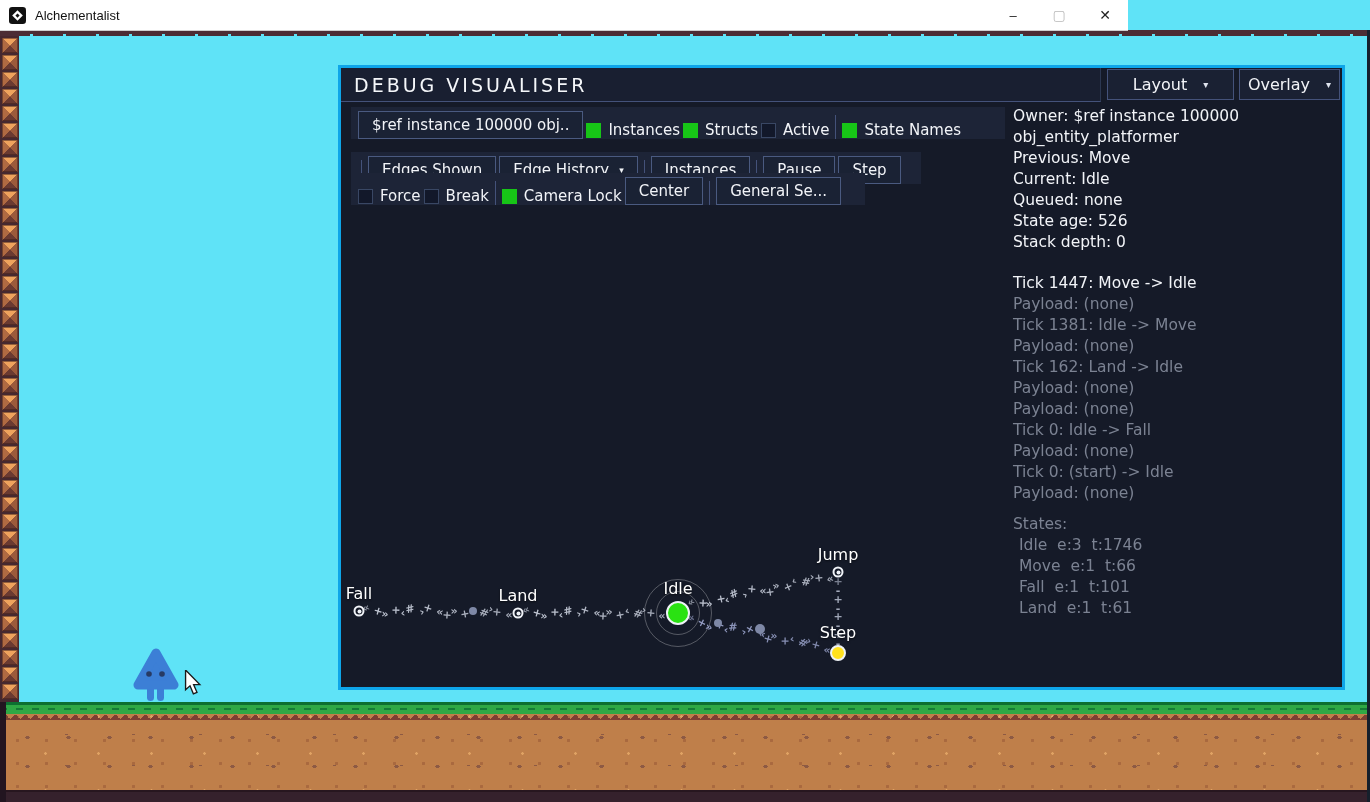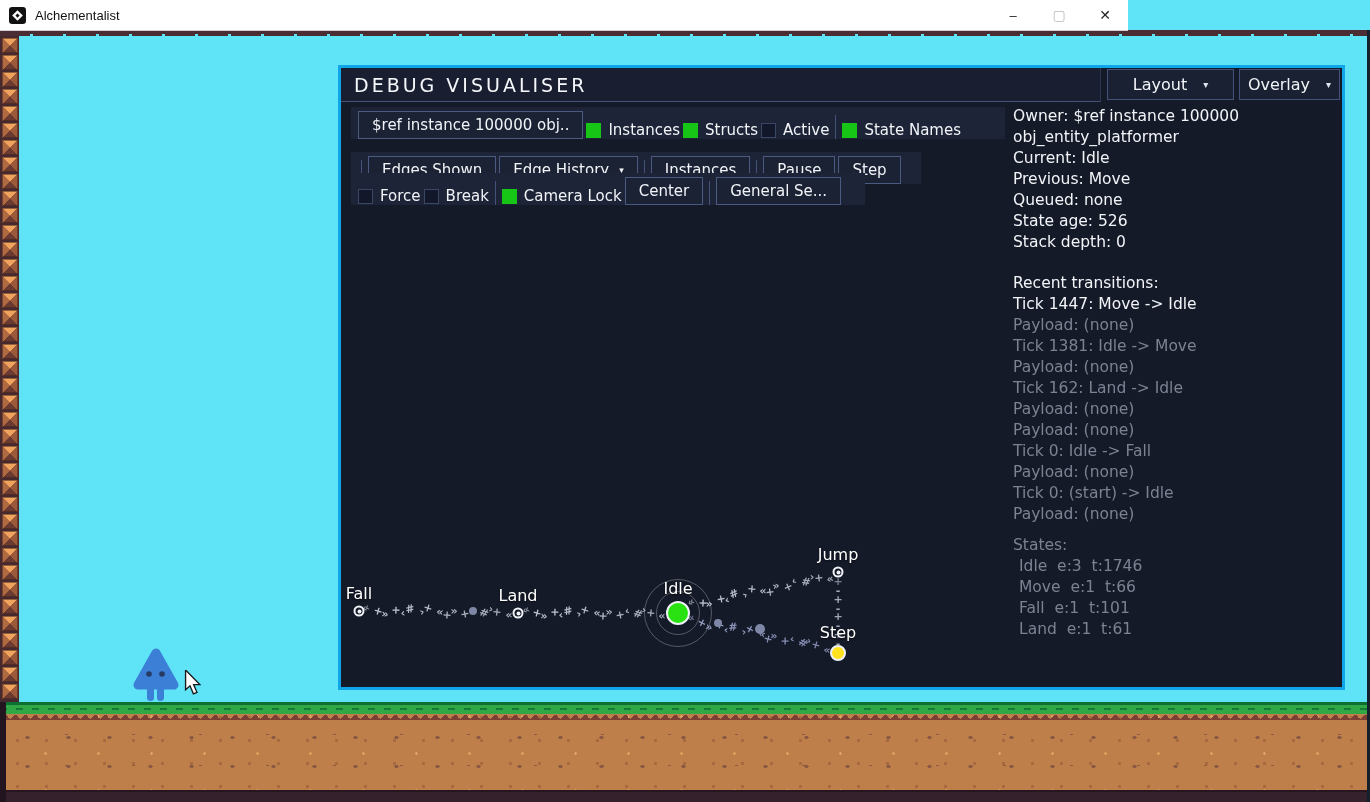--- a/index.html
+++ b/index.html
@@ -343,27 +343,26 @@
         <div class="glabel" style="left: 337px; top: 341px;">Idle</div>
         <div class="gnode dot" style="left: 497px; top: 334px; width: 11px; height: 11px;"></div>
         <div class="glabel" style="left: 497px; top: 306.5px;">Jump</div>
         <div class="gnode fill" style="left: 497px; top: 415px; width: 16px; height: 16px; background: rgb(255, 225, 30);"></div>
         <div class="glabel" style="left: 497px; top: 385px;">Step</div>
       </div>
 
     <div class="info" id="infoPanel">
         <div class="iline">Owner: $ref instance 100000</div>
         <div class="iline">obj_entity_platformer</div>
+        <div class="iline">Previous: Move</div>
         <div class="iline">Current: Idle</div>
-        <div class="iline">Previous: Move</div>
         <div class="iline">Queued: none</div>
         <div class="iline">State age: 526</div>
         <div class="iline">Stack depth: 0</div>
         <div style="height: 20px;"></div>
-        <div class="iline">Recent transitions:</div>
         <div class="iline">Tick 1447: Move -&gt; Idle</div>
         <div class="iline dim">Payload: (none)</div>
         <div class="iline dim">Tick 1381: Idle -&gt; Move</div>
         <div class="iline dim">Payload: (none)</div>
         <div class="iline dim">Tick 162: Land -&gt; Idle</div>
         <div class="iline dim">Payload: (none)</div>
         <div class="iline dim">Payload: (none)</div>
         <div class="iline dim">Tick 0: Idle -&gt; Fall</div>
         <div class="iline dim">Payload: (none)</div>
         <div class="iline dim">Tick 0: (start) -&gt; Idle</div>

